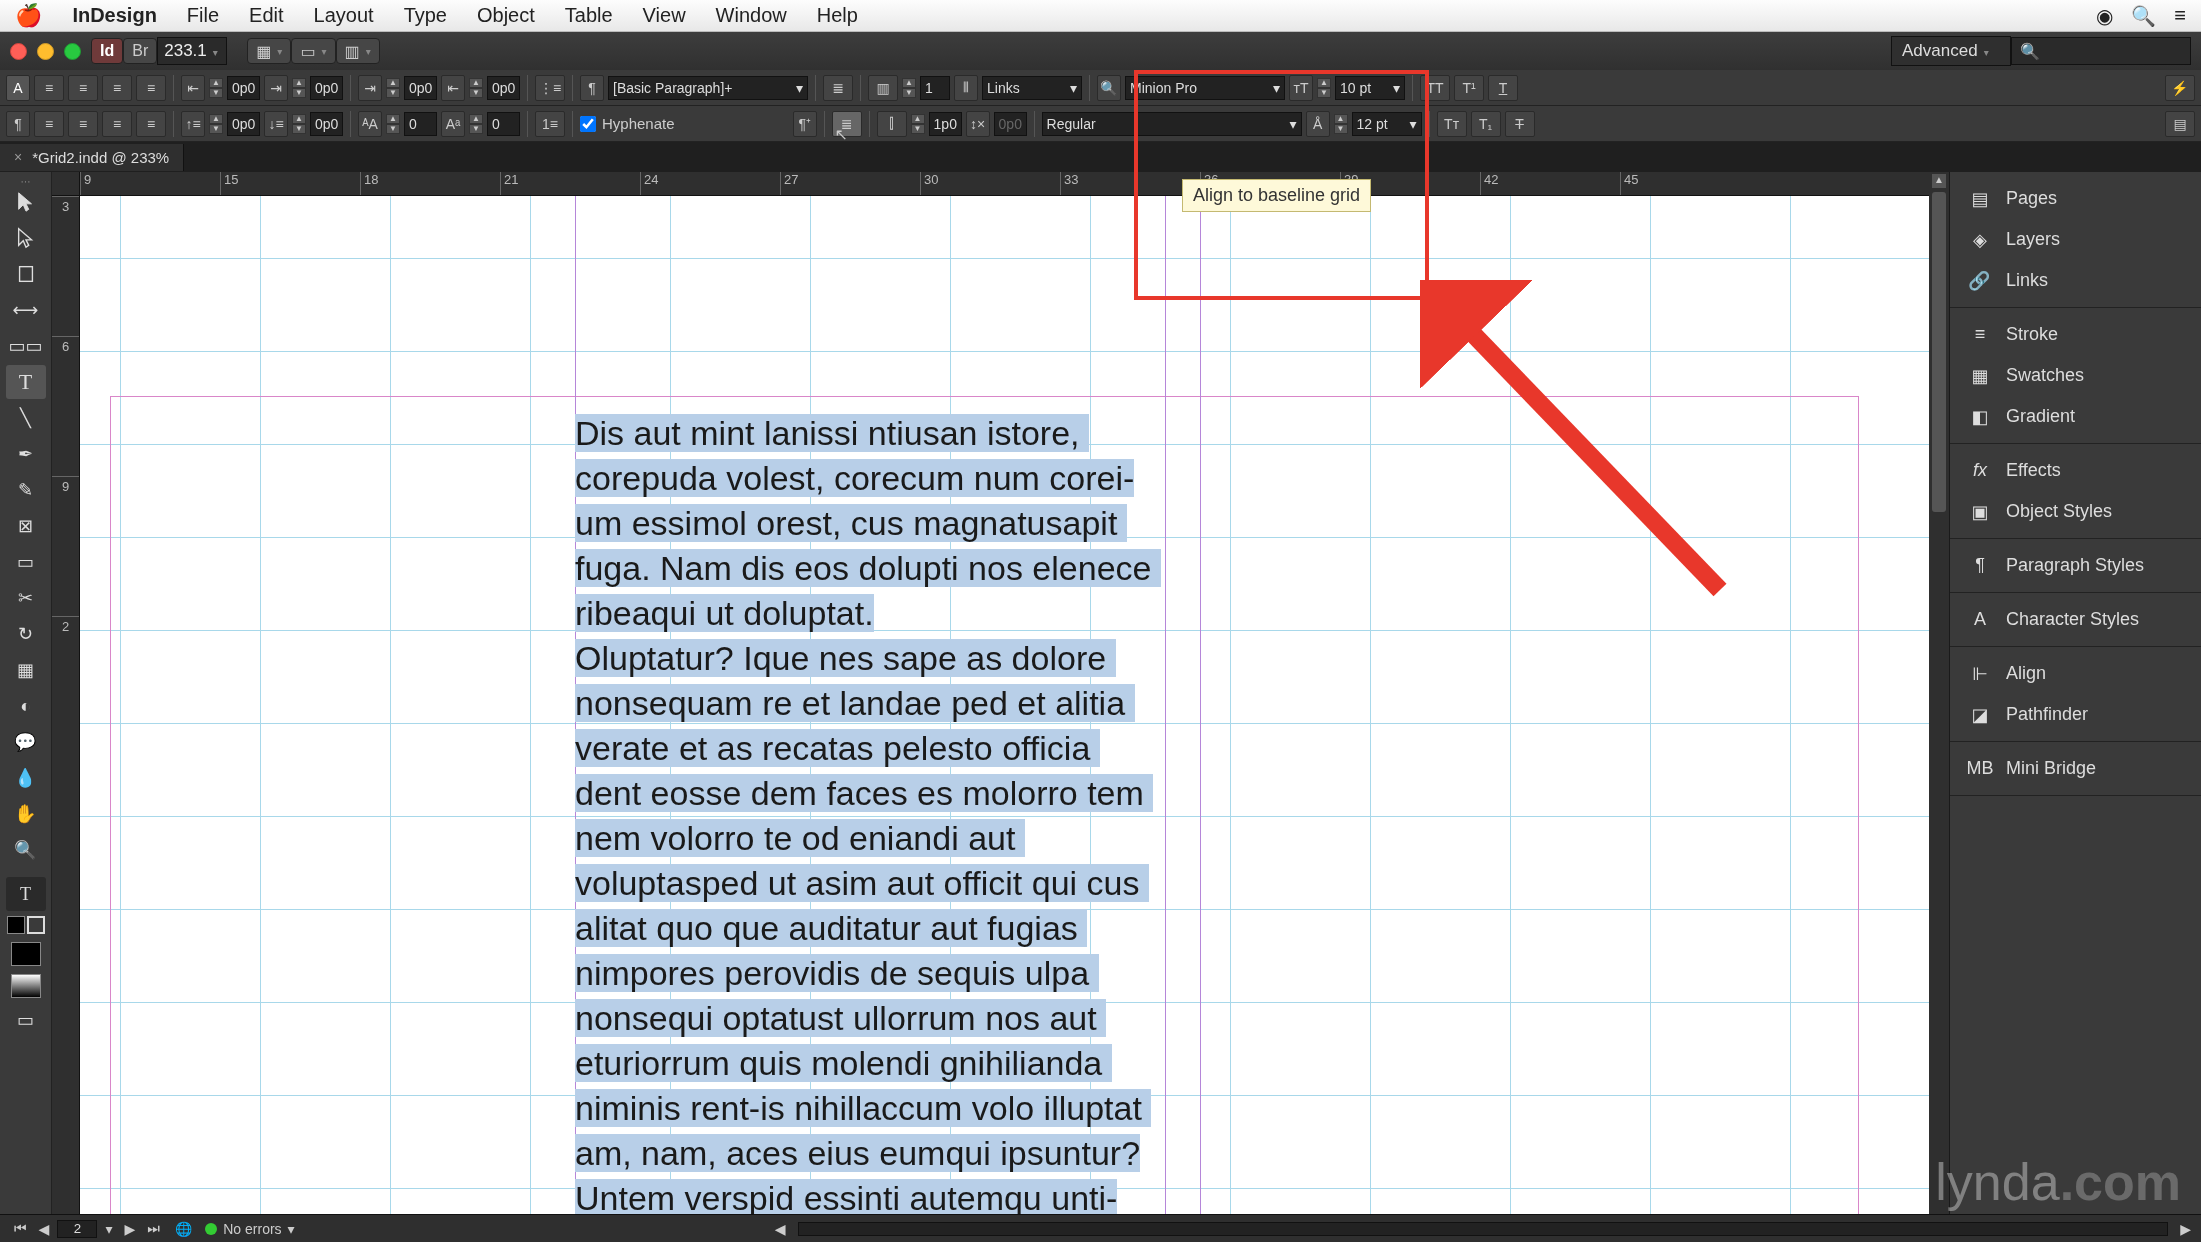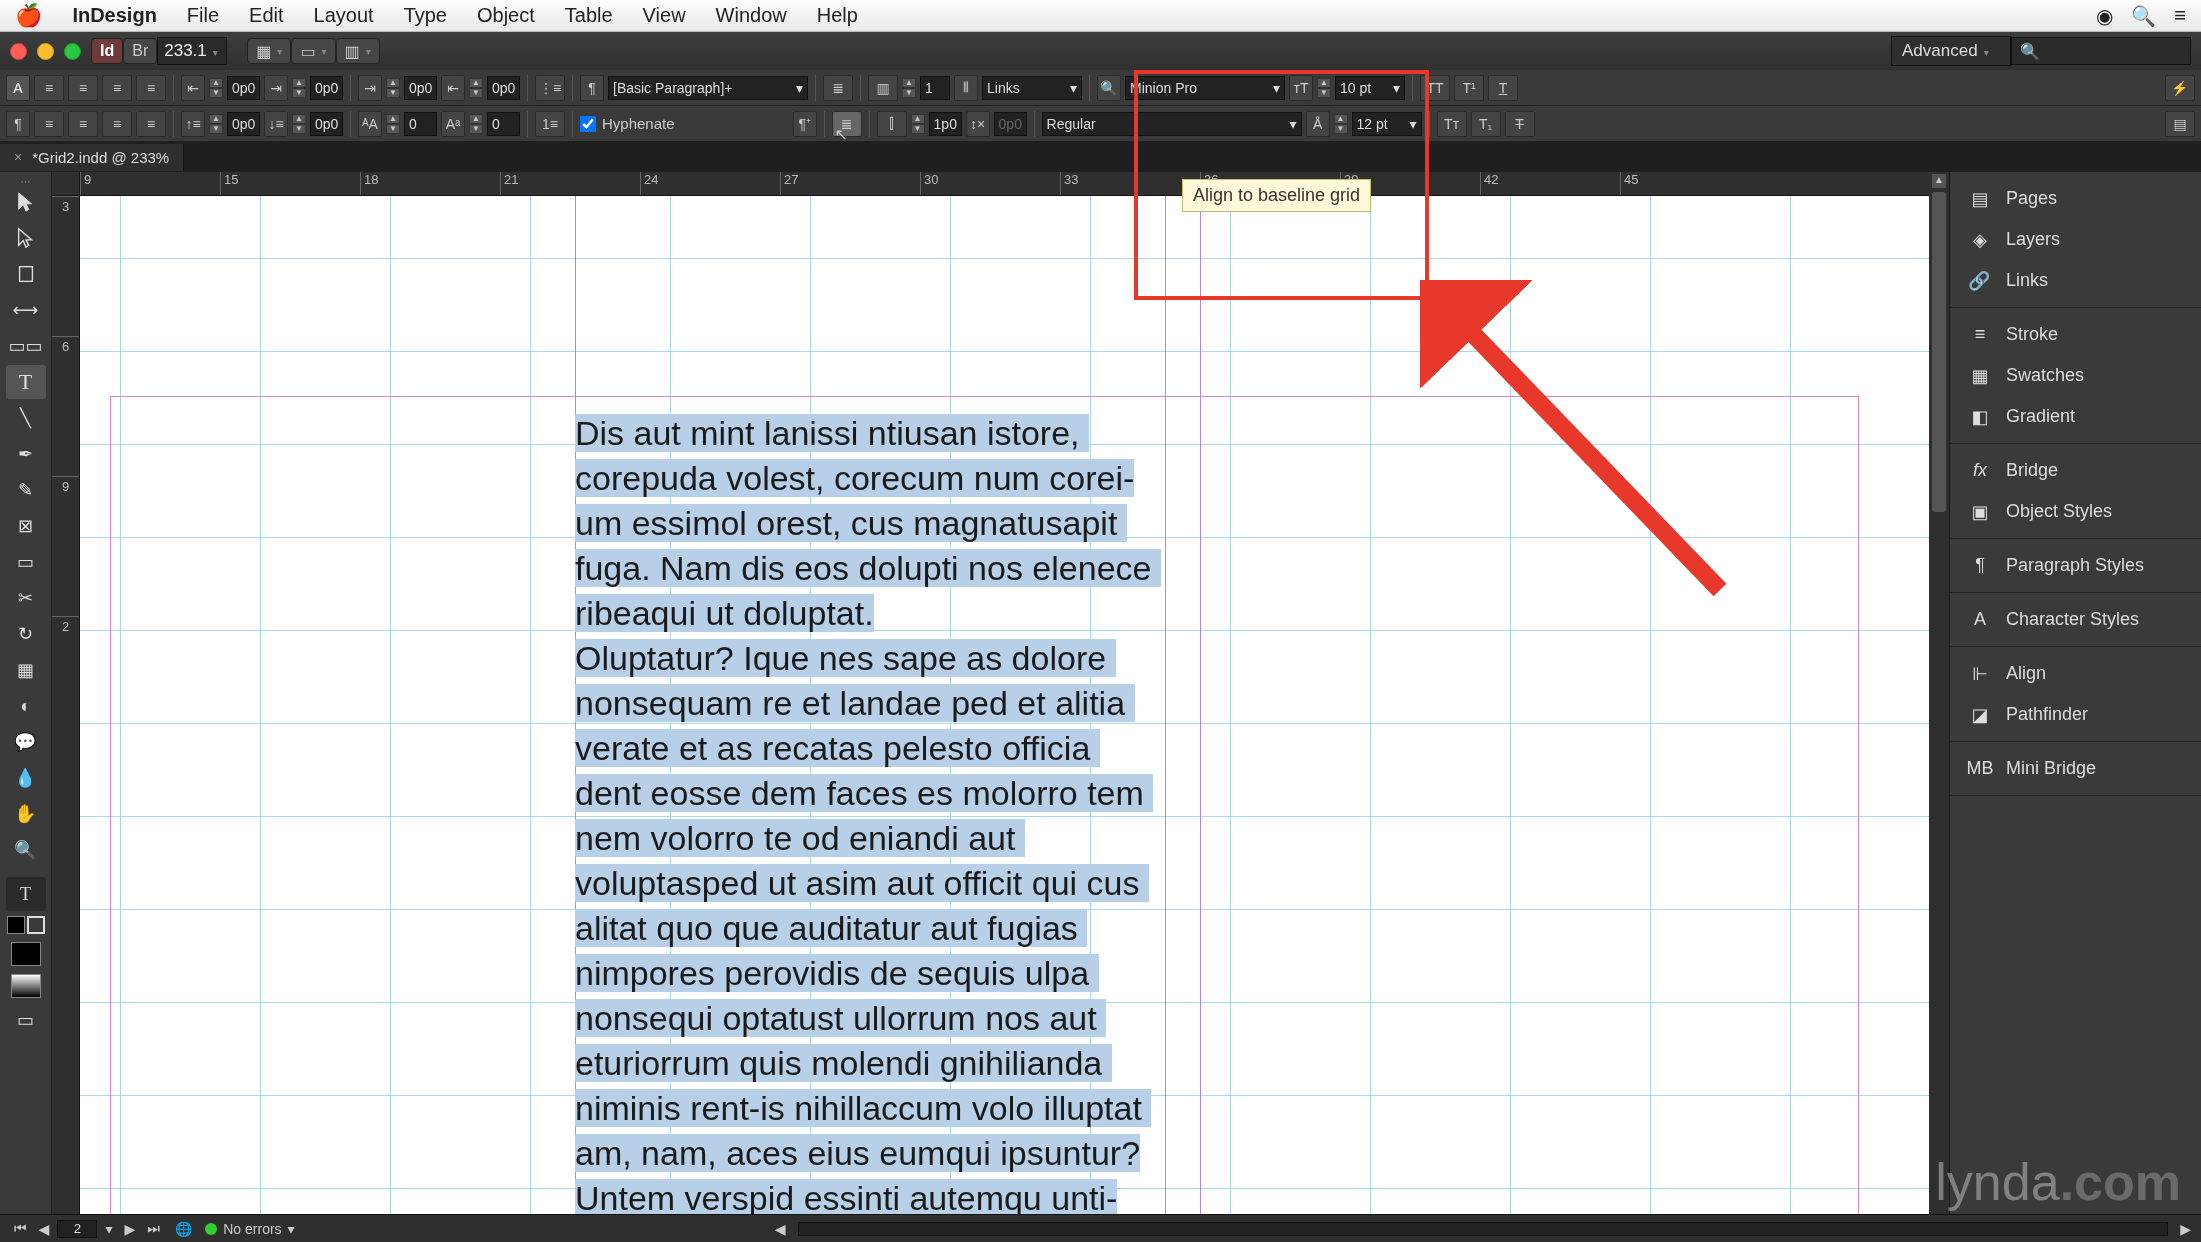--- a/index.html
+++ b/index.html
@@ -445,21 +445,21 @@
           <span>Swatches</span>
         </div>
       <div class="panel-item">
           <span class="picon">◧</span>
           <span>Gradient</span>
         </div>
     </div>
     <div class="panel-group">
       <div class="panel-item">
           <span class="picon" style="font-style:italic">fx</span>
-          <span>Bridge</span>
+          <span>Effects</span>
         </div>
       <div class="panel-item">
           <span class="picon">▣</span>
           <span>Object Styles</span>
         </div>
     </div>
     <div class="panel-group">
       <div class="panel-item">
           <span class="picon">¶</span>
           <span>Paragraph Styles</span>

